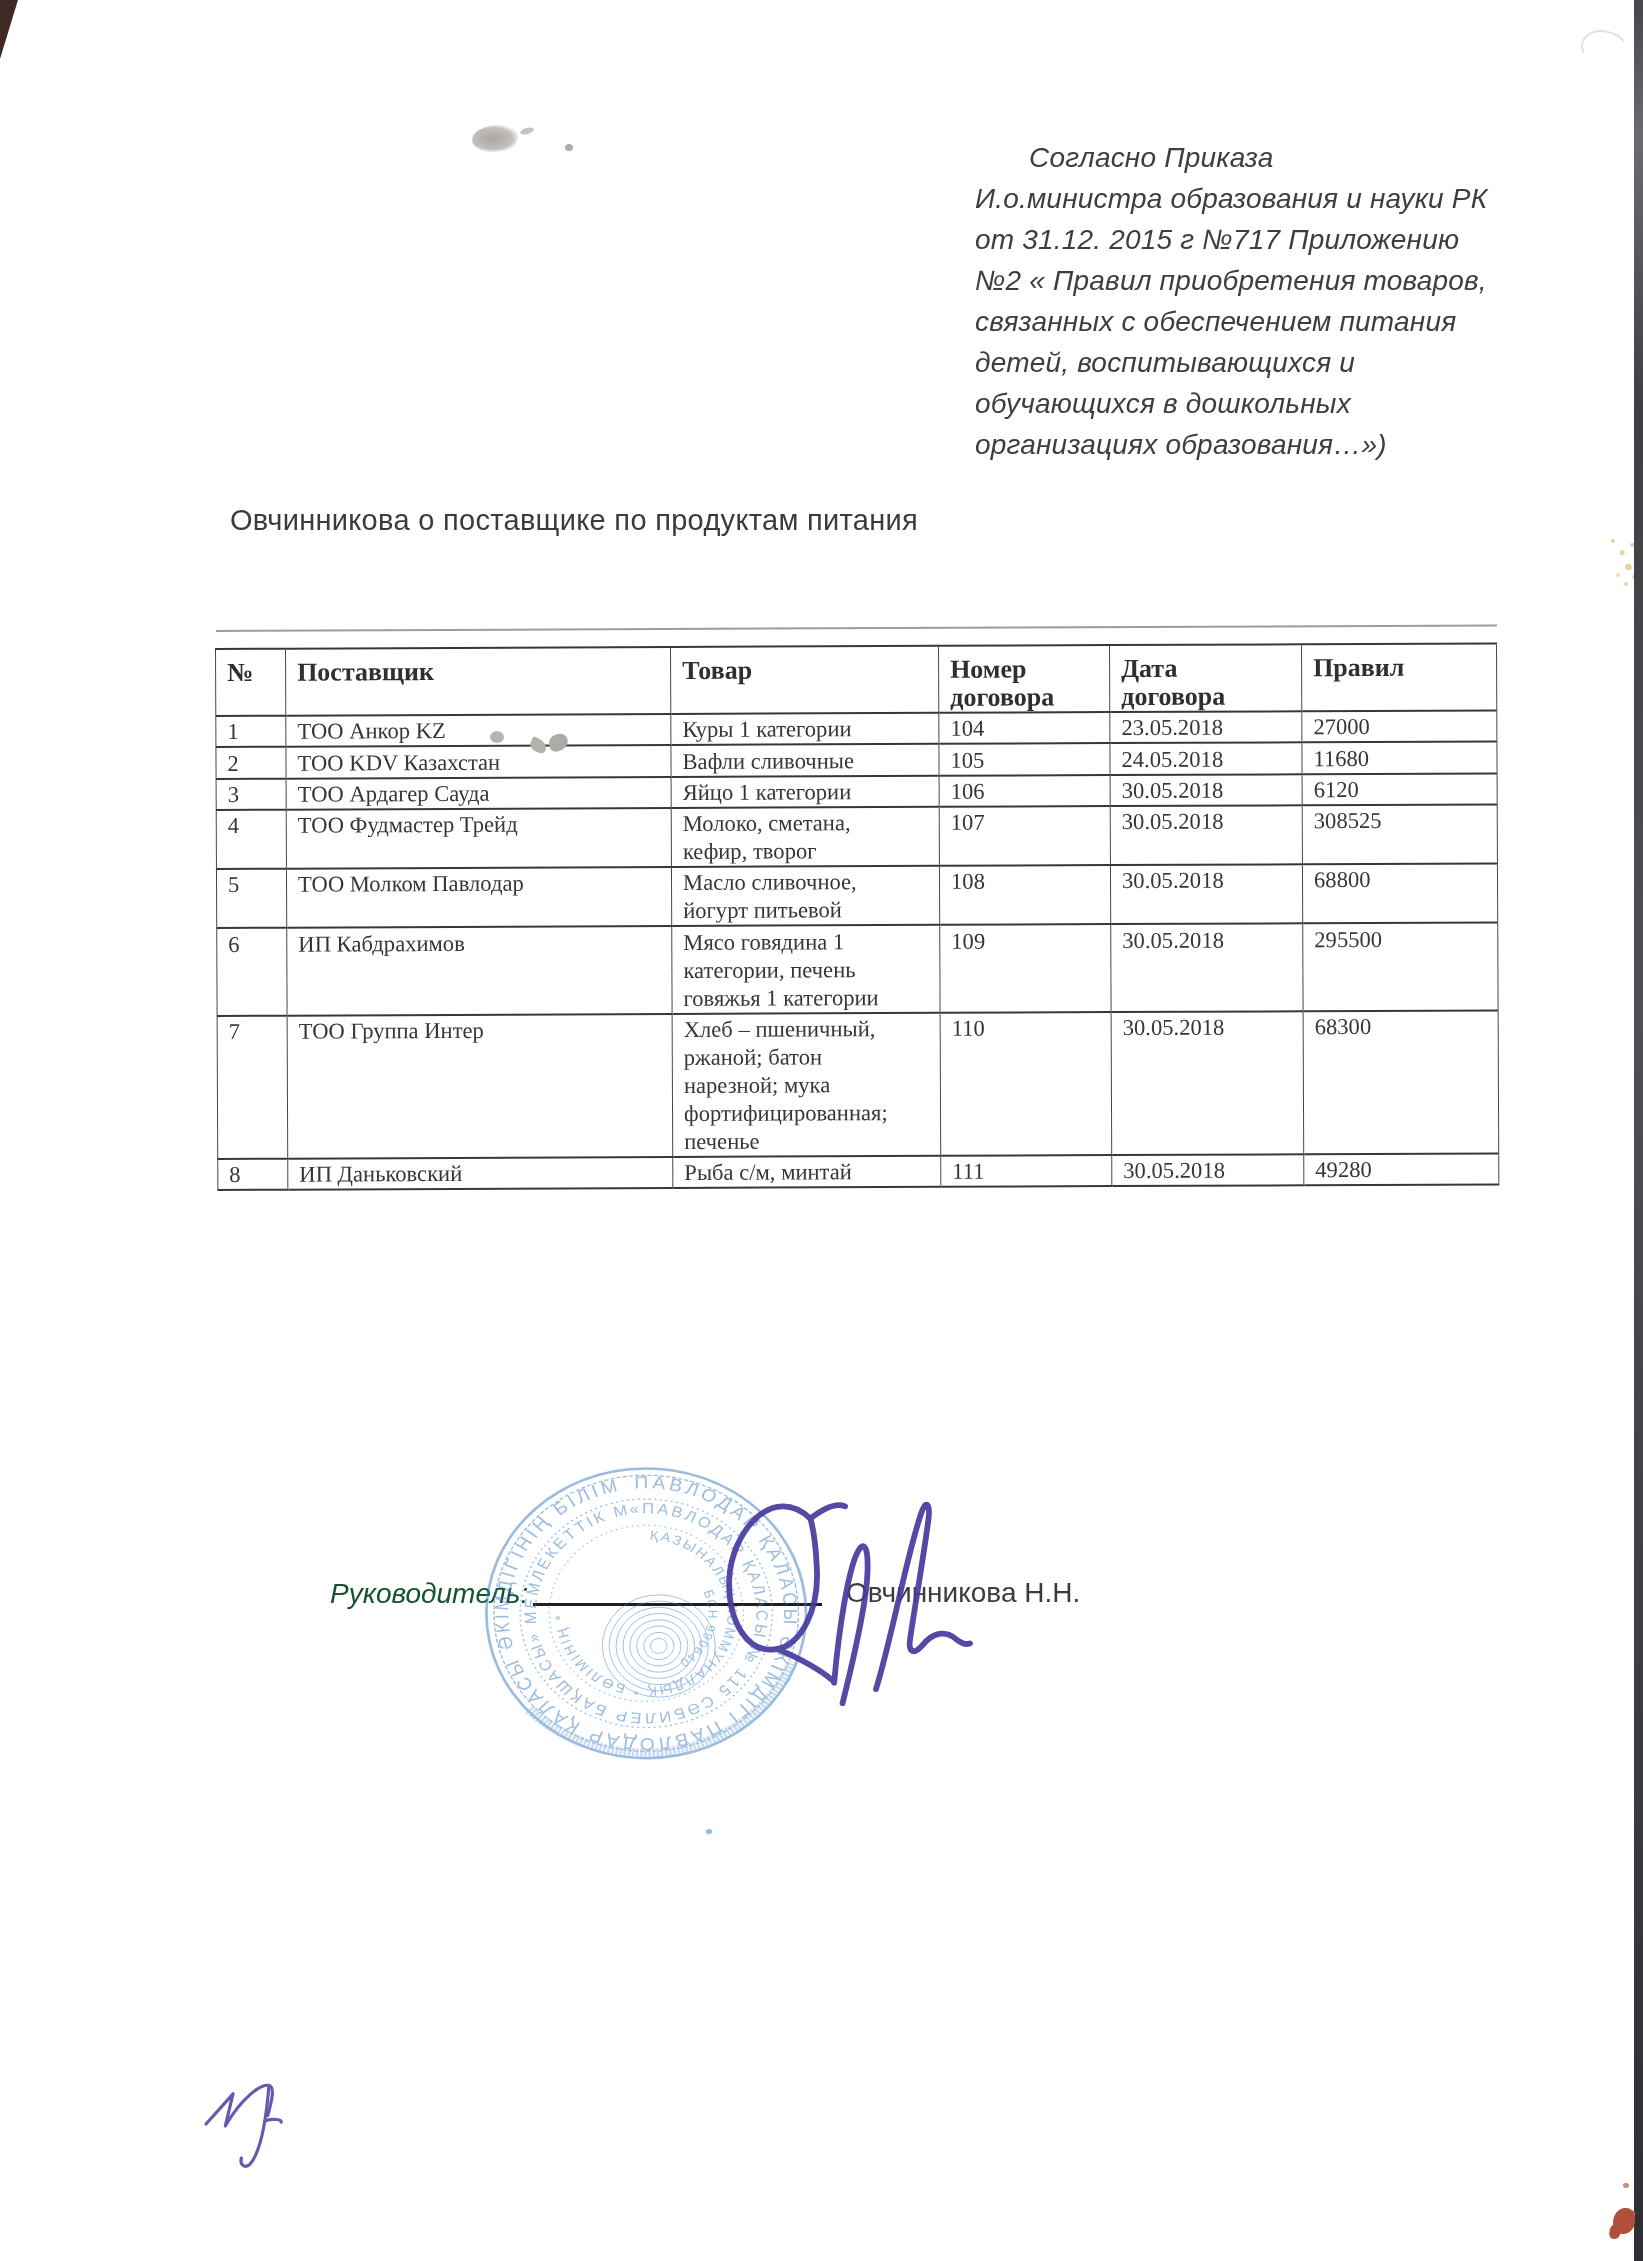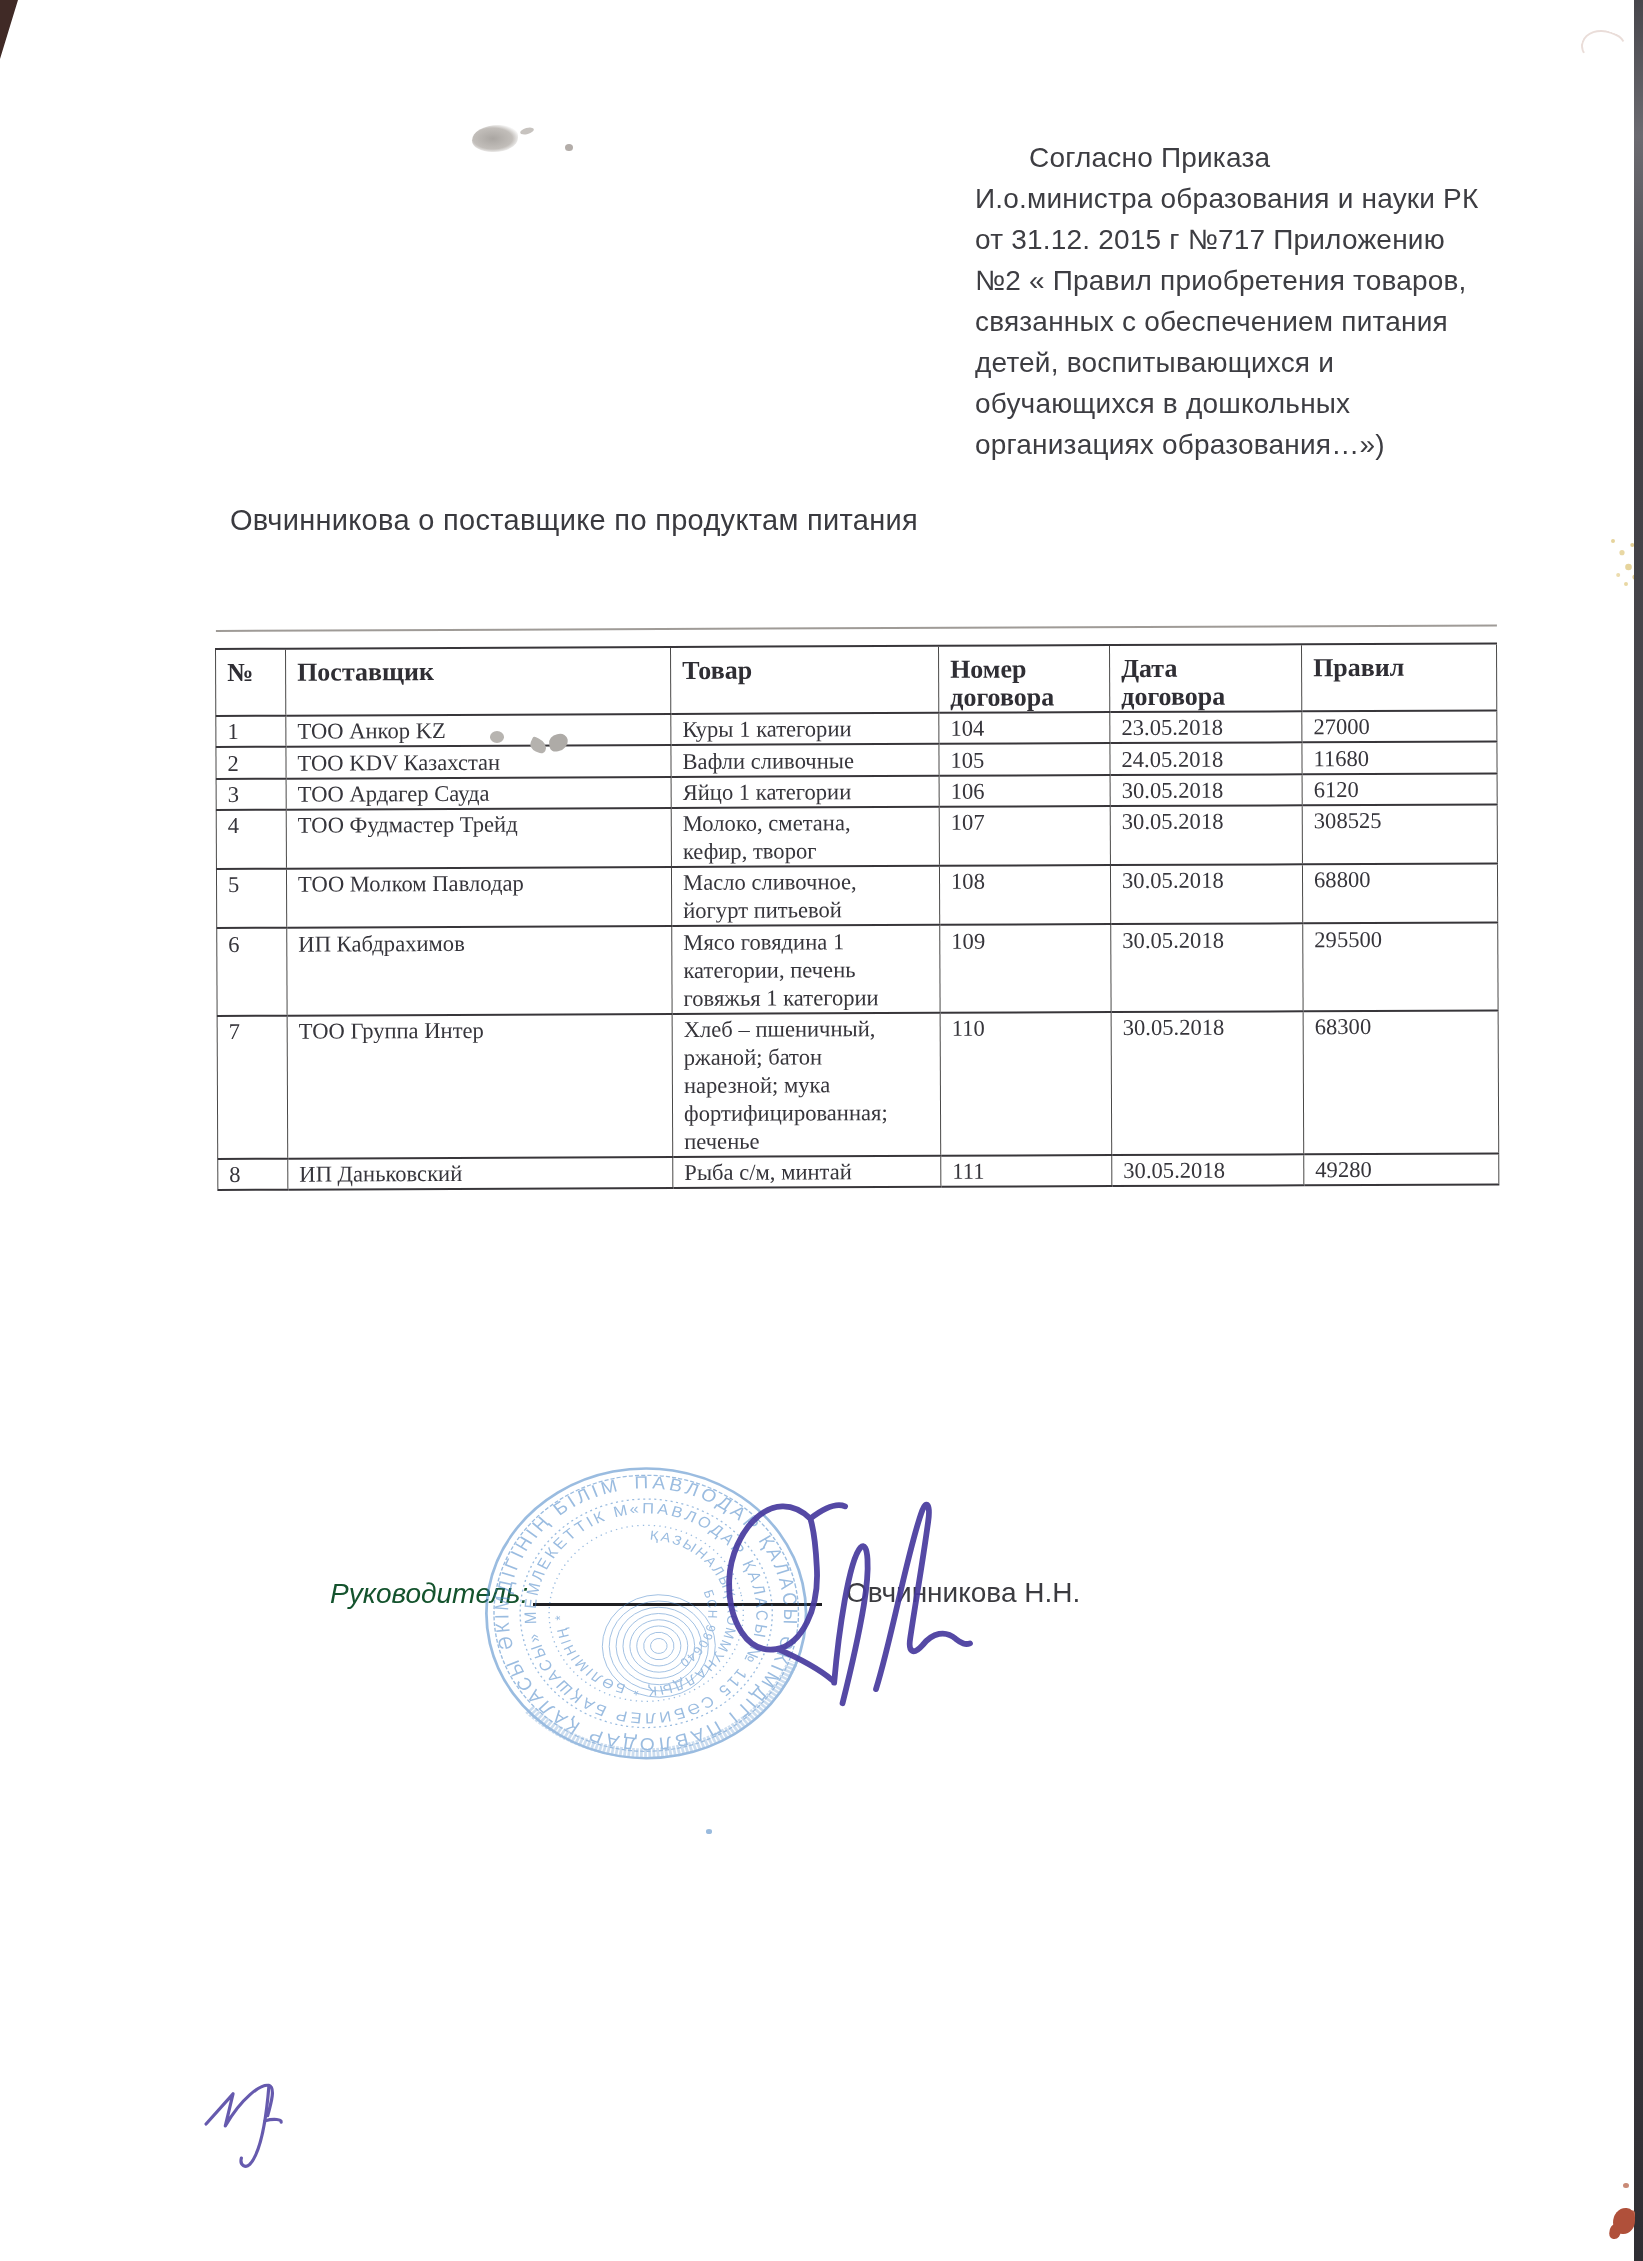--- a/index.html
+++ b/index.html
@@ -5,21 +5,21 @@
   html,body{margin:0;padding:0;}
   body{
     width:1644px;height:2261px;position:relative;overflow:hidden;
     background:#ffffff;
     font-family:"Liberation Sans", sans-serif;
   }
   
   .header-note{
     position:absolute;left:975px;top:137px;width:580px;
     font-size:28px;line-height:41px;color:#3d3d42;
-    letter-spacing:0.2px;white-space:pre-line;text-indent:54px;
+    letter-spacing:0.2px;white-space:pre-line;text-indent:54px;font-style:italic;
   }
   
   .doc-title{
     position:absolute;left:230px;top:504px;
     font-size:29px;color:#3a3a3f;letter-spacing:0.3px;
   }
   
   .table-tilt{
     position:absolute;left:215px;top:648px;
     transform:rotate(-0.25deg);transform-origin:left top;

